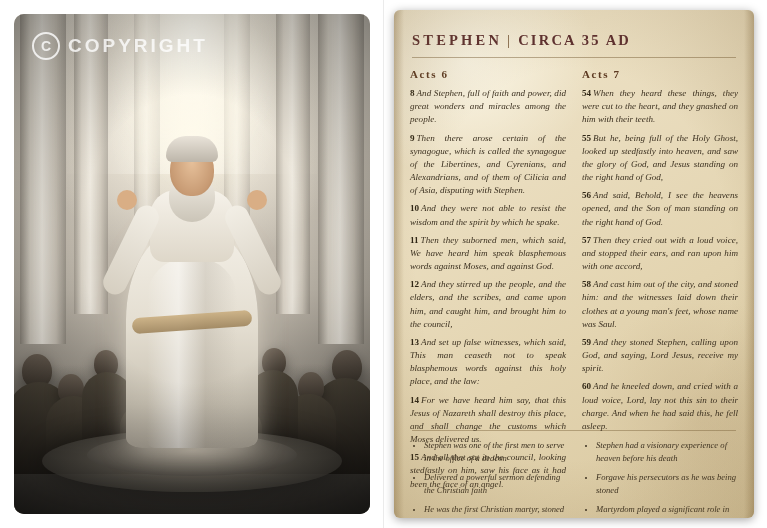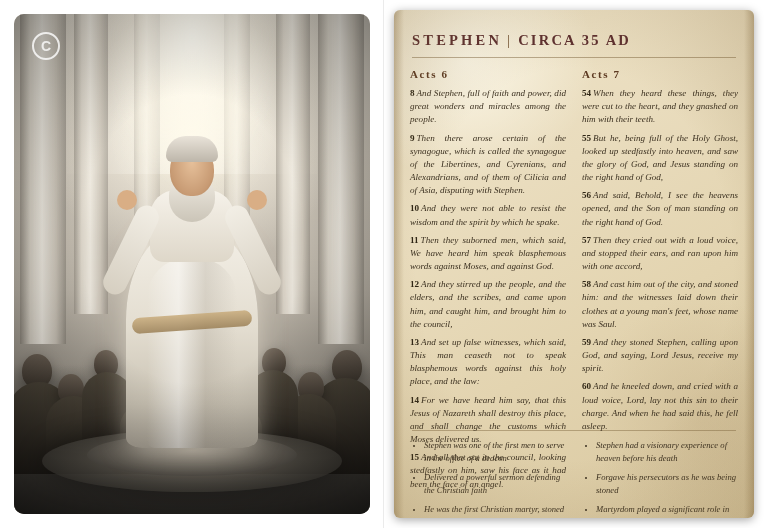--- a/index.html
+++ b/index.html
@@ -259,20 +259,21 @@
         <div class="neck"></div>
         <div class="beard"></div>
         <div class="head-f"></div>
         <div class="hair"></div>
       </div>
 
       <div class="vignette"></div>
 
       <div class="watermark">
         <span class="wm-c">C</span>
+        <span>COPYRIGHT</span>
       </div>
     </div>
   </div>
 
   <div class="gutter"></div>
 
   <div class="card-panel">
     <div class="card">
       <div class="edge-l"></div>
       <div class="edge-r"></div>

